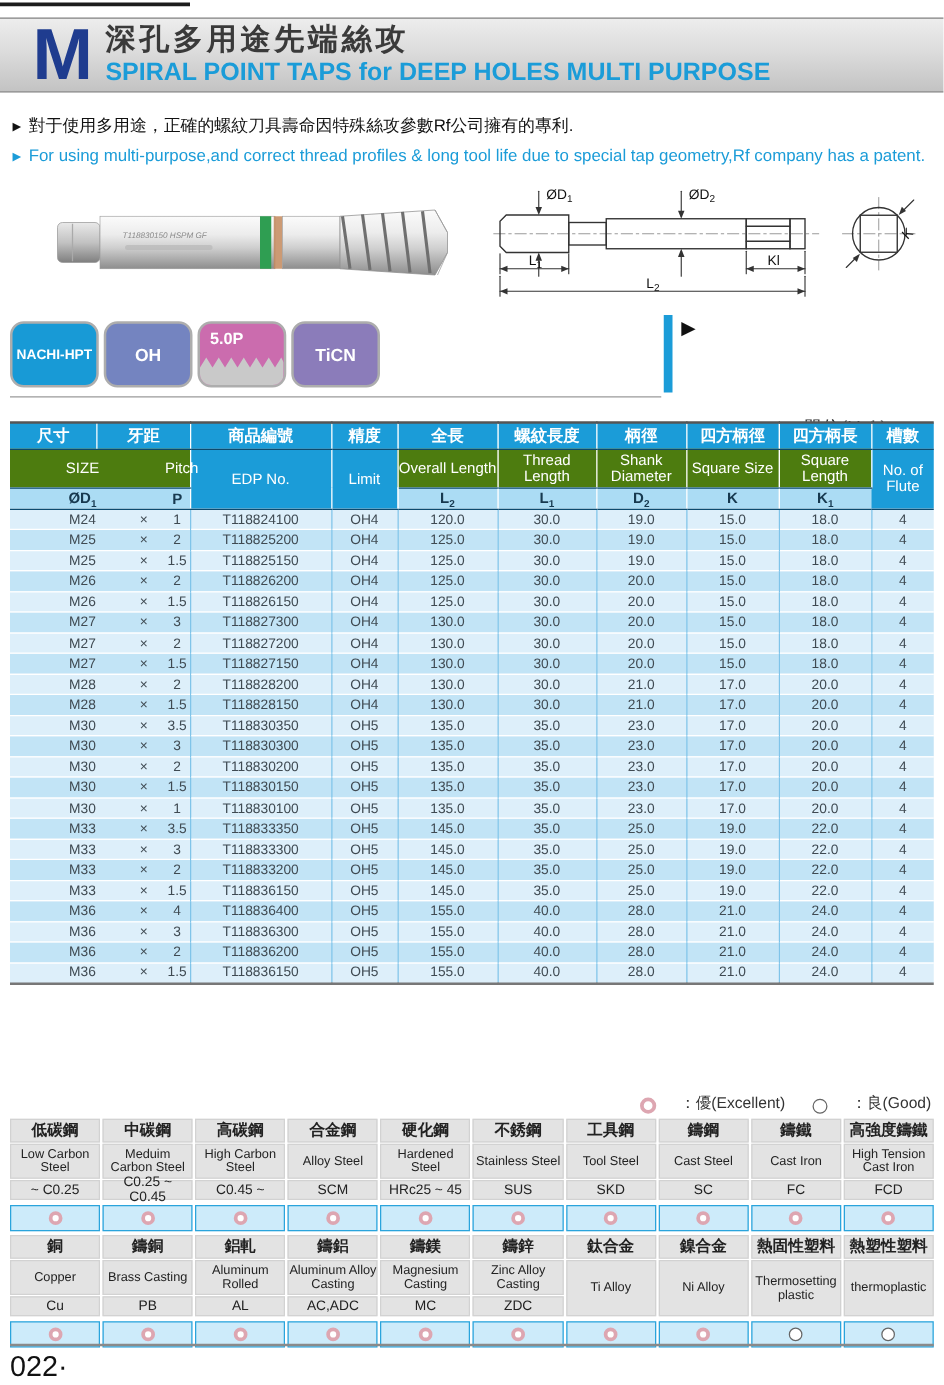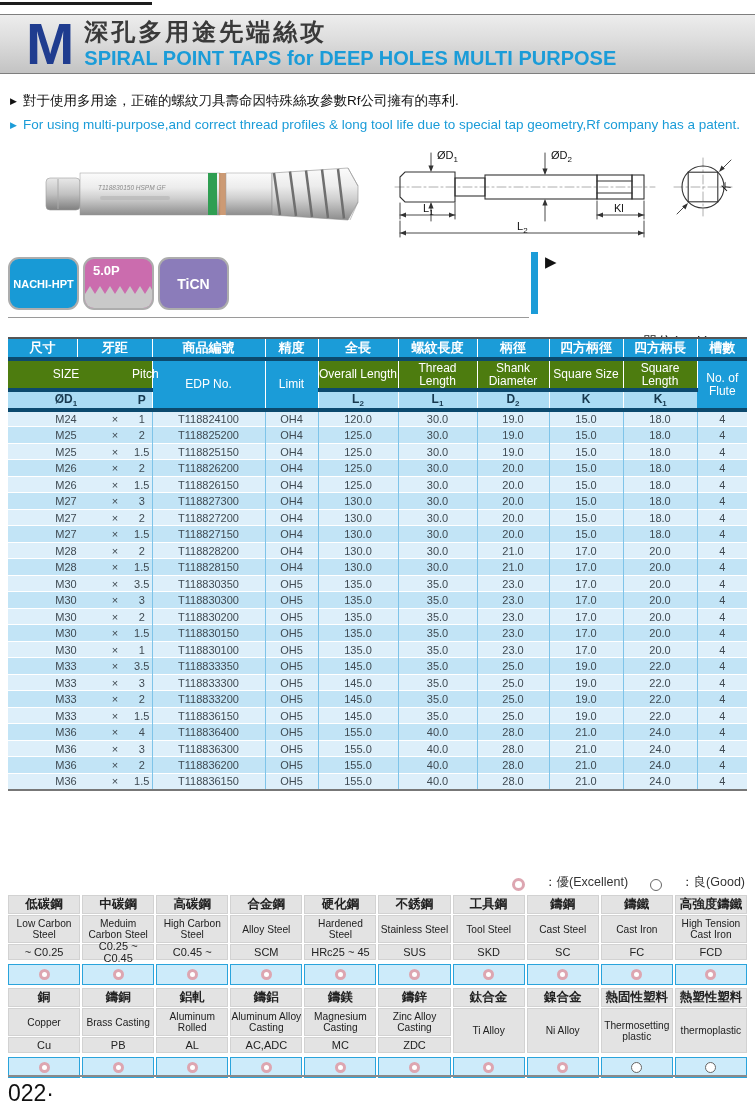--- a/index.html
+++ b/index.html
@@ -40,21 +40,21 @@
   .badge.profile svg { position:absolute; left:0; bottom:0; }
   .vbar { position:absolute; left:531px; top:252px; width:7px; height:62px; background:#1b9cd8; }
   .flag { position:absolute; left:545px; top:253px; font-size:15px; color:#111; }
   .badge-rule { position:absolute; left:8px; top:317px; width:521px; height:1px; background:#9a9a9a; }
 
   .unit-note { position:absolute; right:8px; top:333px; font-size:15px; color:#222; }
 
   
   .spec { position:absolute; left:8px; top:337px; width:739px; border-collapse:collapse;
           border-top:2px solid #555; border-bottom:2px solid #777; table-layout:fixed; }
-  .spec th { font-weight:bold; border-right:1px solid #fff; border-bottom:4px solid #0c4a6e; padding:0; }
+  .spec th { font-weight:bold; border-right:1px solid #fff; border-bottom:1px solid #0c4a6e; padding:0; }
   .spec th:last-child, .spec td:last-child { border-right:none; }
   .spec thead .r1 th { background:#1b9cd8; color:#fff; height:21px; font-size:13px; }
   .spec thead .r2 th { background:#4d7c0f; color:#fff; height:31px; font-size:12px; line-height:13px; font-weight:normal; }
   .spec thead .r3 th { background:#abdcf4; color:#17394f; height:17px; font-size:12px; }
   .spec thead th.span2 { background:#1b9cd8; }
   .split { display:flex; height:100%; align-items:center; }
   .split .p1 { width:70px; border-right:1px solid #fff; height:100%; display:flex; align-items:center; justify-content:center; }
   .split .p2 { flex:1; display:flex; align-items:center; justify-content:center; }
   .sgrid { display:grid; grid-template-columns:64px 34px 1fr; padding-left:26px; align-items:center; height:100%; }
   .sgrid span { text-align:center; }
@@ -208,20 +208,23 @@
       </g>
       <polygon points="295,60 289.2,63.3 292.5,66.6" fill="#333"></polygon>
       <polygon points="326,29 331.8,25.7 328.5,22.4" fill="#333"></polygon>
       <text x="333" y="49" font-size="11" fill="#111" transform="rotate(-45 333 49)">K</text>
     </svg>
   </div>
 
   <div class="badges">
       <div class="badge small-text" style="background: rgb(24, 154, 214);">
         <span>NACHI-HPT</span>
+      </div>
+      <div class="badge " style="background: rgb(116, 132, 192);">
+        <span>OH</span>
       </div>
       <div class="badge profile" style="background: rgb(203, 108, 174);">
         <span>5.0P</span>
         <svg width="67" height="26" viewBox="0 0 67 26">
           <path d="M0,26 L0,12 L5,4 L10,12 L15,4 L20,12 L25,4 L30,12 L35,4 L40,12 L45,4 L50,12 L55,4 L60,12 L65,4 L67,8 L67,26 Z" fill="#c9c9c9"></path>
         </svg>
       </div>
       <div class="badge " style="background: rgb(139, 124, 186);">
         <span>TiCN</span>
       </div>

